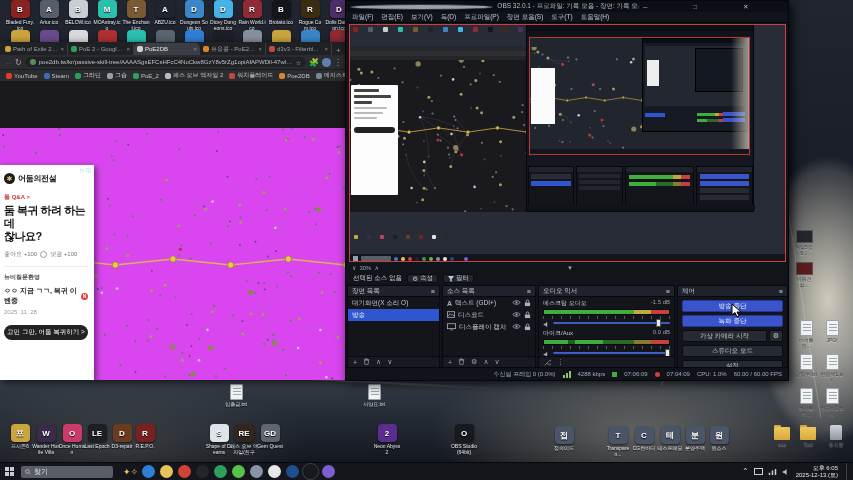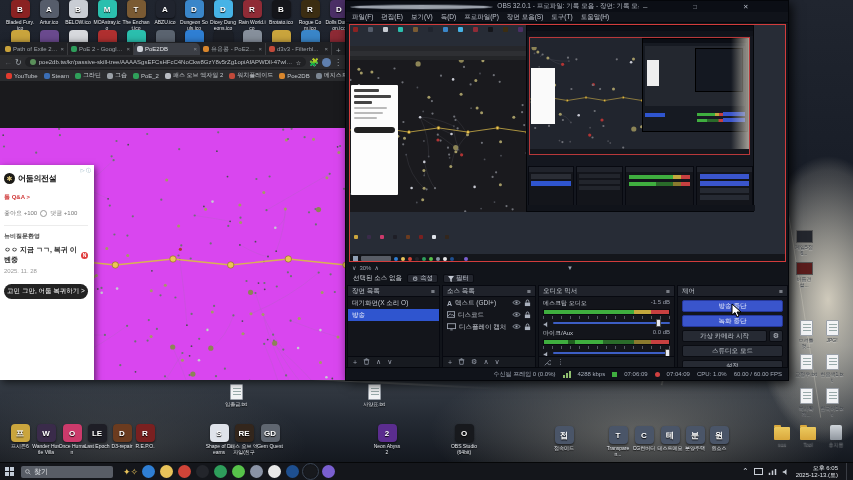--- a/index.html
+++ b/index.html
@@ -770,20 +770,24 @@
           <circle cx="346.0" cy="137" r="3.2" fill="#ecc654" stroke="#7d651d" stroke-width="0.6"></circle>
         </svg>
 
       <div class="ad">
         <div class="ad-badges">▷ ⓘ</div>
         <div class="ad-brand">
           <span class="ad-logo">✱</span>
           <b>어둠의전설</b>
         </div>
         <div class="ad-qa">돌 Q&amp;A &gt;</div>
+        <div class="ad-head">
+          <span>둠 복귀 하려 하는데</span><br>
+          <span>찮나요?</span>
+        </div>
         <div class="ad-stats">
           <span>좋아요 +100</span>
           <span class="smiley"></span>
           <span>댓글 +100</span>
         </div>
         <div class="ad-div"></div>
         <div class="ad-author">뉴비질문환영</div>
         <div class="ad-comment">
           <span>ㅇㅇ 지금 ㄱㄱ, 복귀 이벤중</span>
           <span class="ad-n">N</span>

